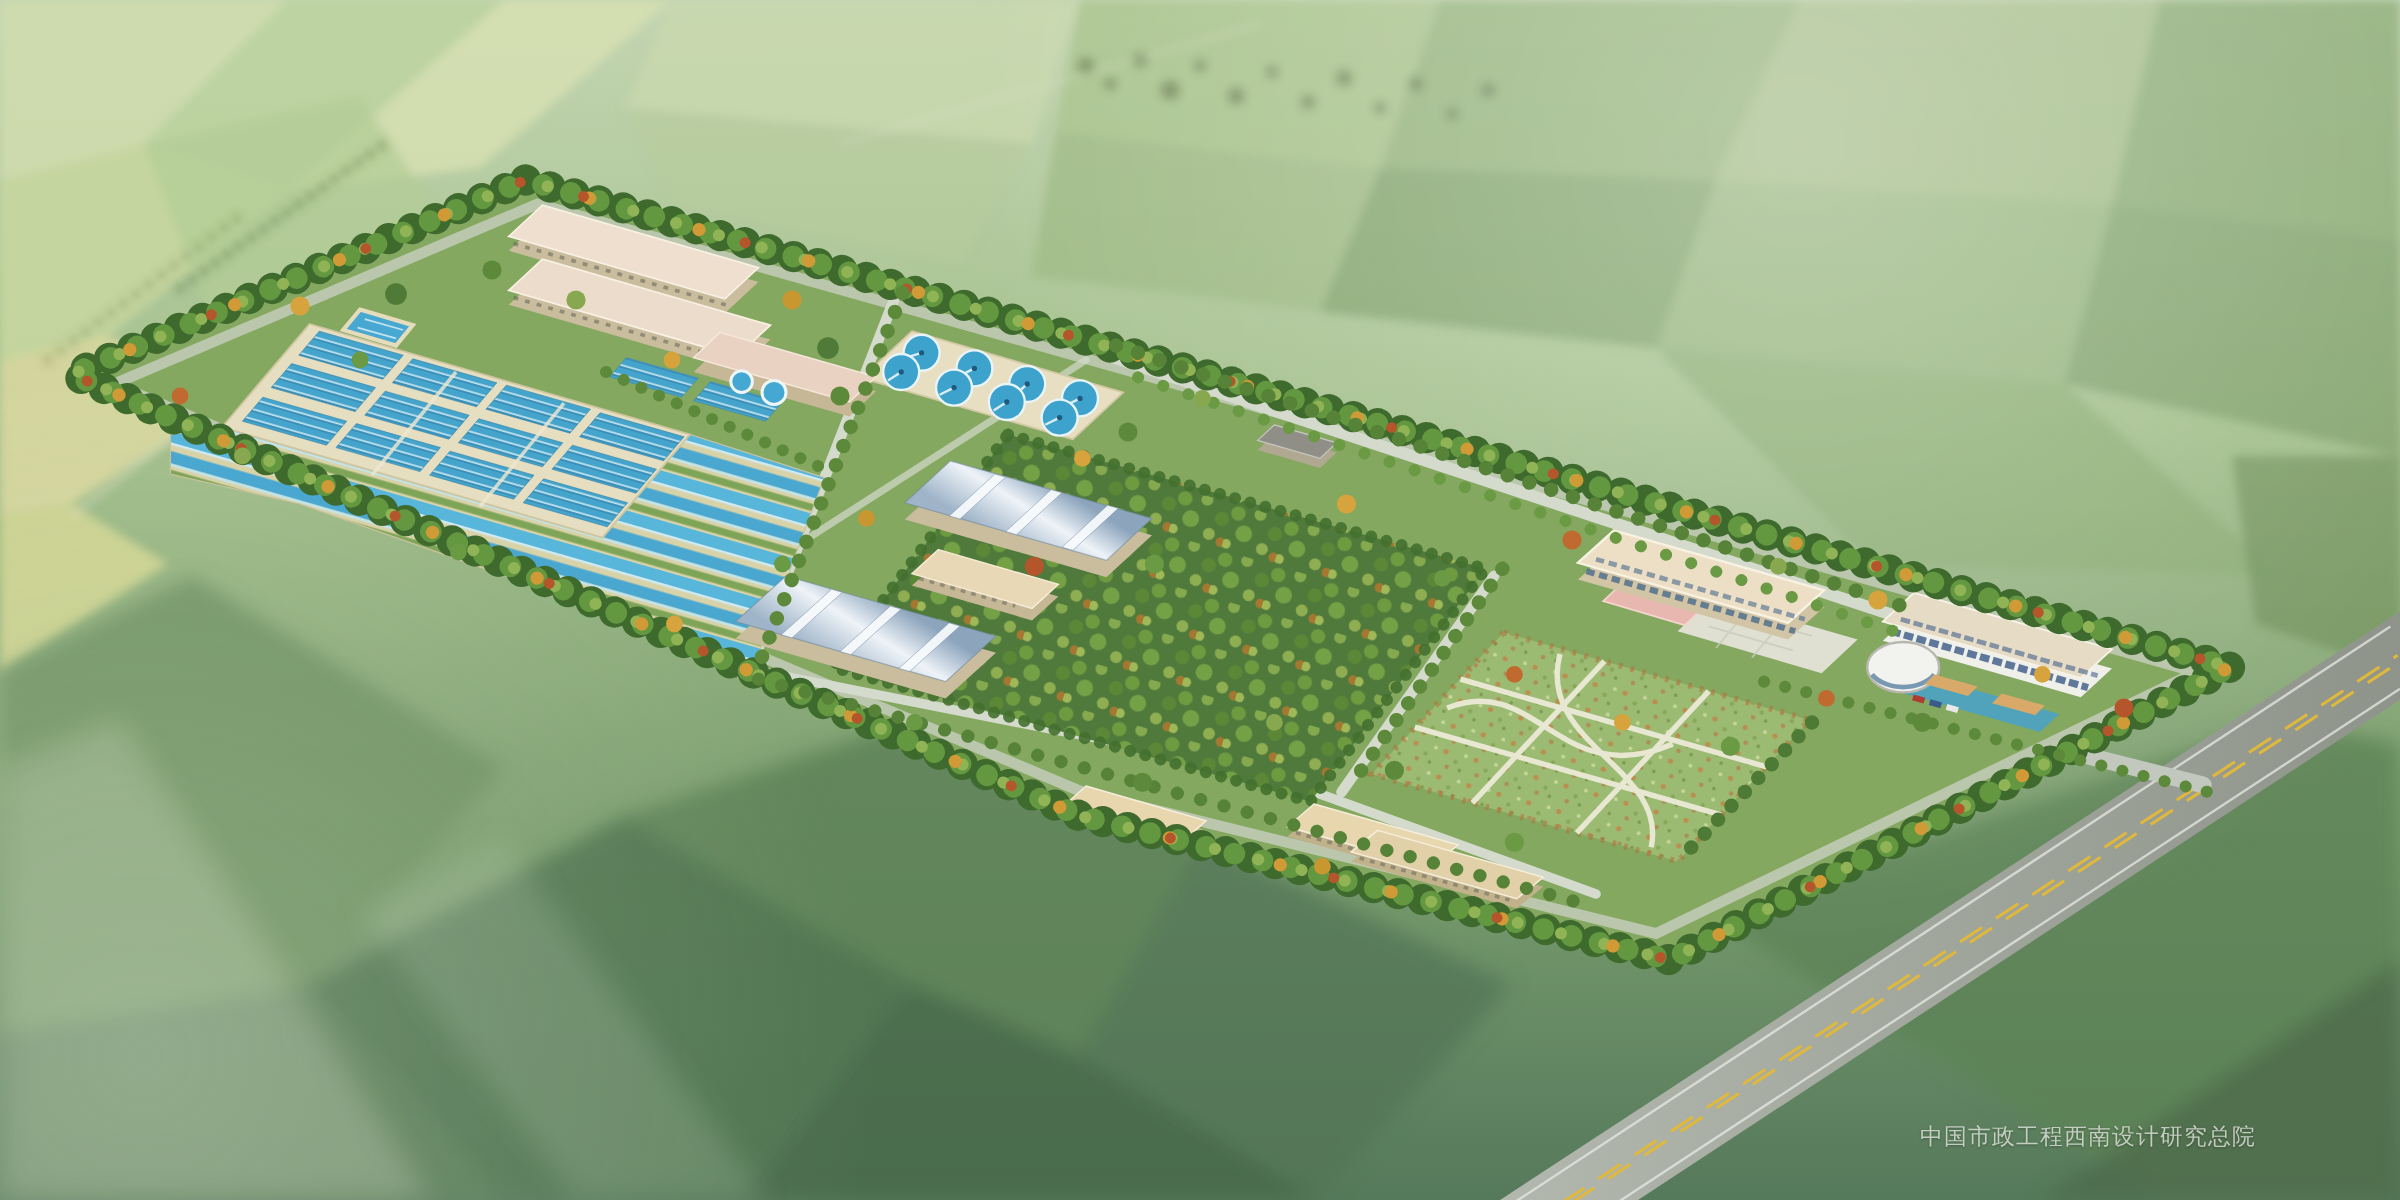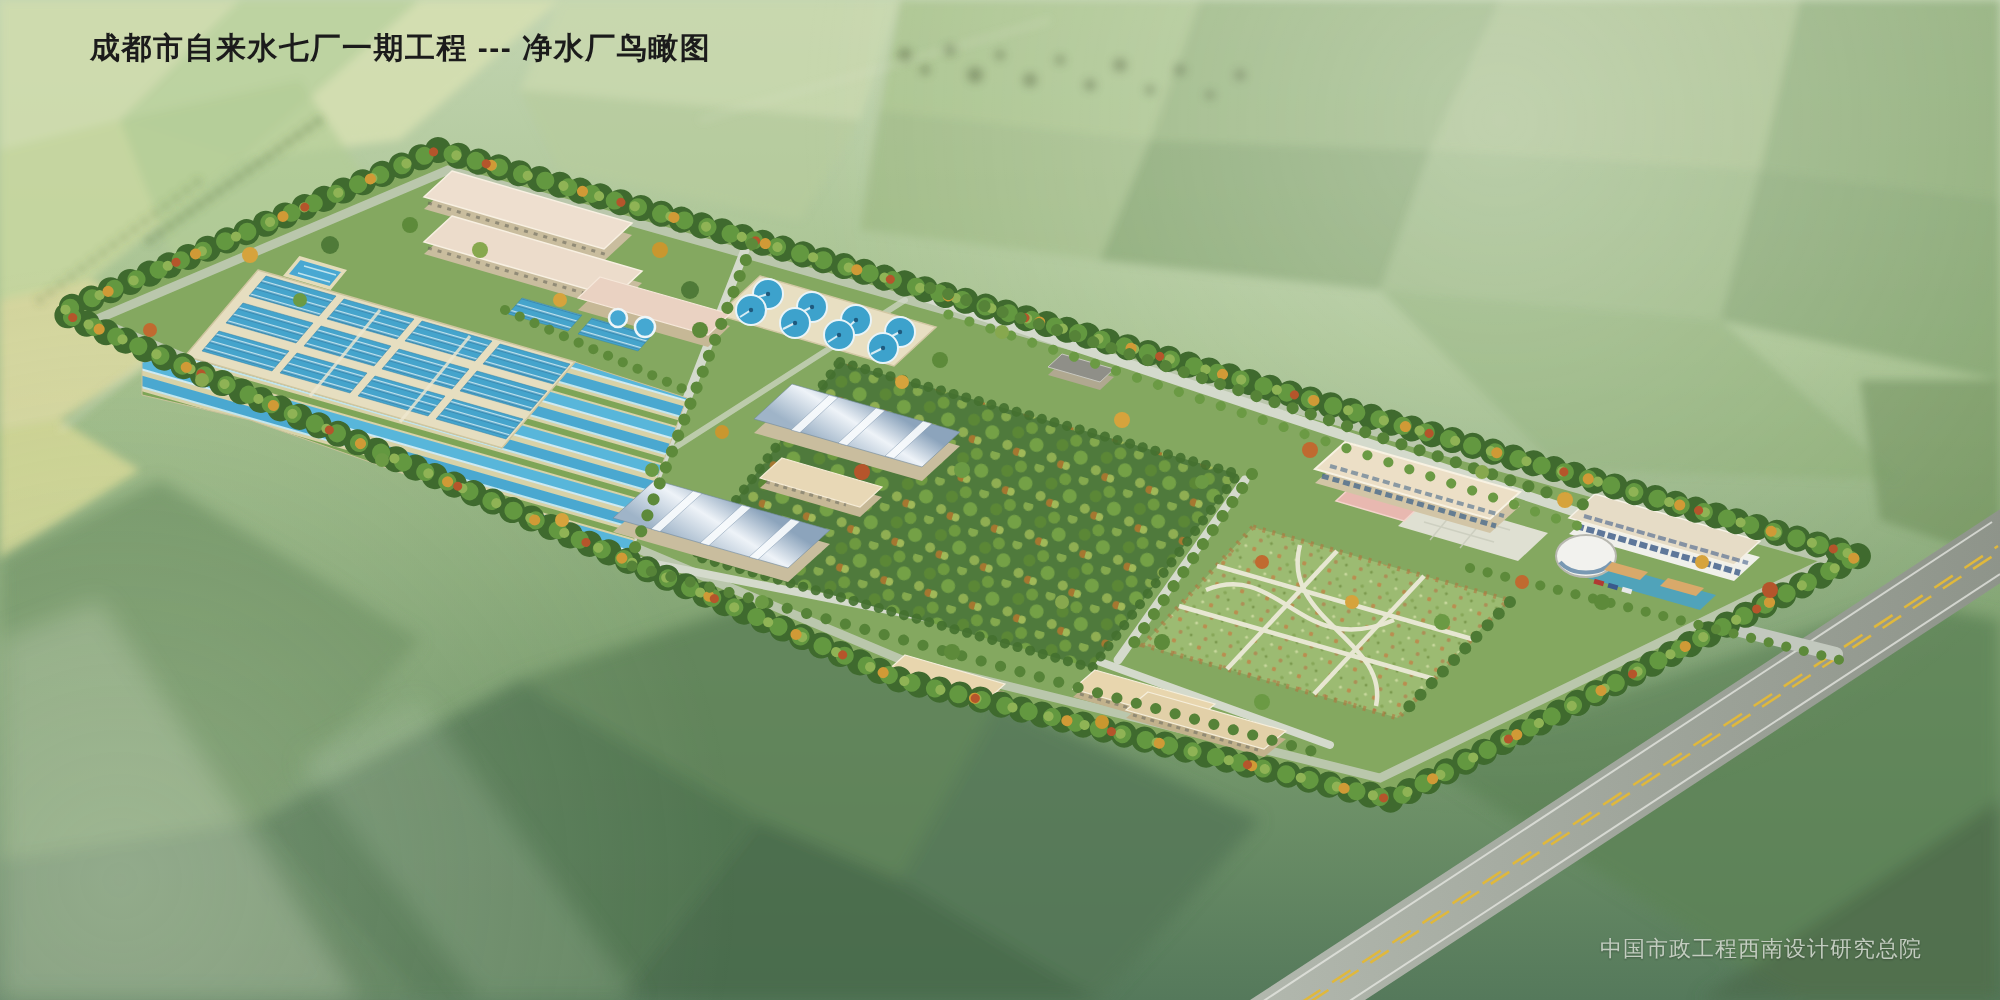--- a/index.html
+++ b/index.html
@@ -8,21 +8,21 @@
     font-family:"Liberation Sans","DejaVu Sans",sans-serif;
   }
   .stage svg{position:absolute;left:0;top:0;}
   .title-text{
     position:absolute;left:90px;top:28px;
     font-size:30px;font-weight:700;color:#1b1b1b;
     letter-spacing:1.5px;white-space:nowrap;
   }
   .credit-text{
     position:absolute;left:1600px;top:934px;
-    font-size:22px;font-weight:400;color:#ccd4c9;opacity:.92;
+    font-size:19px;font-weight:400;color:#ccd4c9;opacity:.92;
     letter-spacing:1px;white-space:nowrap;
     text-shadow:0 1px 2px rgba(30,40,30,.45);
   }
 </style>
 </head>
 <body>
 
 <div class="stage">
 <svg width="2000" height="1000" viewBox="0 0 2000 1000" xmlns="http://www.w3.org/2000/svg">
 <defs>
@@ -429,15 +429,14 @@
           <circle cx="690" cy="290" r="9" fill="#4f7a38"></circle>
     <circle cx="940" cy="360" r="8" fill="#5d8a3a"></circle>
           <circle cx="1310" cy="450" r="8" fill="#c06a30"></circle>
     <circle cx="1565" cy="500" r="8" fill="#d6a33c"></circle>
           <circle cx="1770" cy="590" r="8" fill="#b5552b"></circle>
   </g>
 </g>
 
 </svg>
 
-<div class="title-text">成都市自来水七厂一期工程 --- 净水厂鸟瞰图</div>
 <div class="credit-text">中国市政工程西南设计研究总院</div>
 </div>
 
 </body></html>

